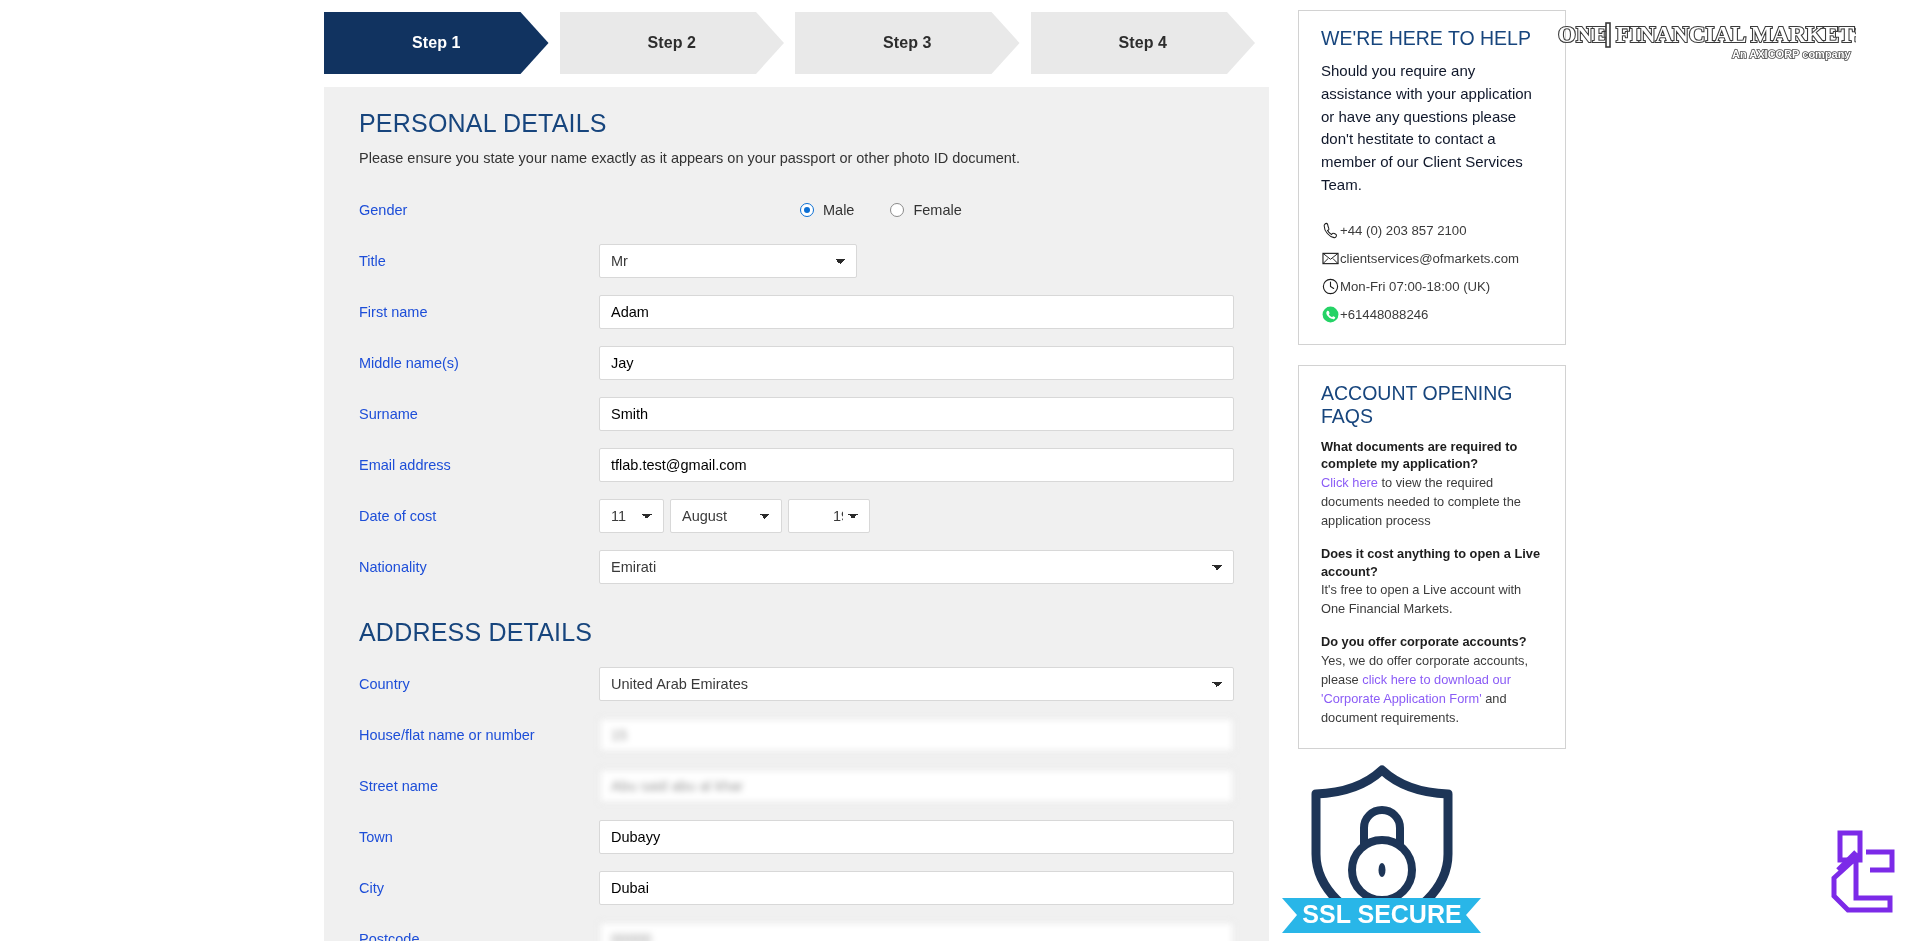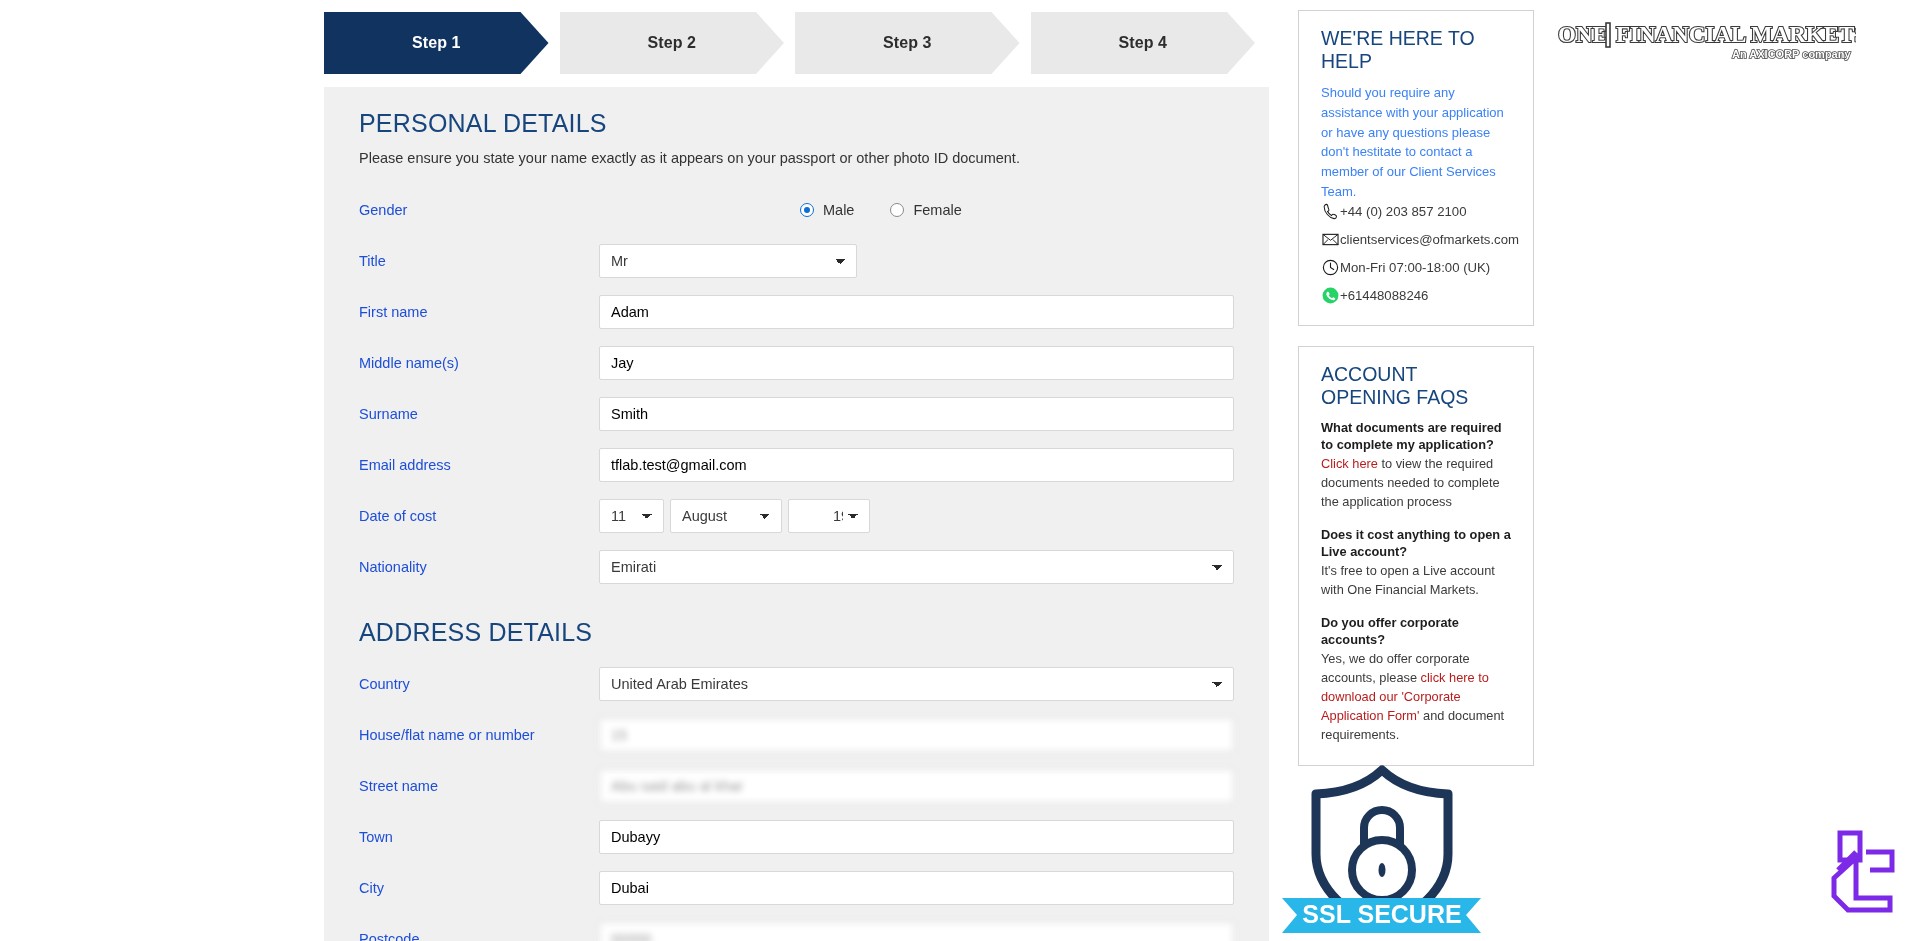--- a/index.html
+++ b/index.html
@@ -139,39 +139,39 @@
     content: "";
     position: absolute;
     left: 3px; top: 3px;
     width: 6px; height: 6px;
     border-radius: 50%;
     background: #0b6fd4;
   }
   .radio-label { font-size: 14.5px; color: #333333; }
 
   
-  .side { position: absolute; left: 1298px; top: 10px; width: 236px; }
+  .side { position: absolute; left: 1298px; top: 10px; width: 268px; }
   .card {
     border: 1px solid #d2d2d2;
     background: #ffffff;
     padding: 16px 22px 18px 22px;
   }
   .card + .card { margin-top: 20px; }
   .card-title {
     font-size: 19.5px;
     color: #17457d;
     font-weight: normal;
     margin: 0 0 10px 0;
     line-height: 1.18;
   }
   .card-body {
-    font-size: 13px;
-    color: #3b82f6;
+    font-size: 15px;
+    color: #0f172a;
     line-height: 1.52;
-    margin: 0 0 0 0;
+    margin: 0 0 24px 0;
   }
   .contact-row {
     display: flex;
     align-items: center;
     gap: 0;
     margin-bottom: 9px;
   }
   .contact-text { font-size: 13.2px; color: #3b3b3b; }
   .ico { width: 19px; height: 19px; flex: 0 0 19px; display: block; }
 
@@ -181,21 +181,21 @@
     color: #1d1d1d;
     line-height: 1.38;
     margin: 0 0 1px 0;
   }
   .faq-a {
     font-size: 12.8px;
     color: #3b3b3b;
     line-height: 1.48;
     margin: 0 0 14px 0;
   }
-  .lnk { color: #b91c1c; }
+  .lnk { color: #8b5cf6; }
 
   
   .ssl {
     position: absolute;
     left: 1254px; top: 758px;
     width: 255px;
     text-align: center;
   }
   .ssl svg { display: block; margin: 0 auto; }
 

